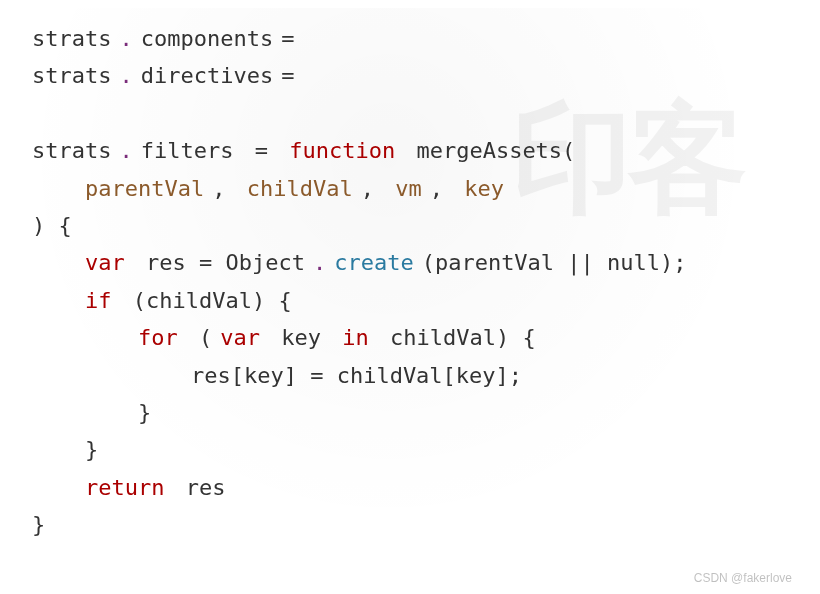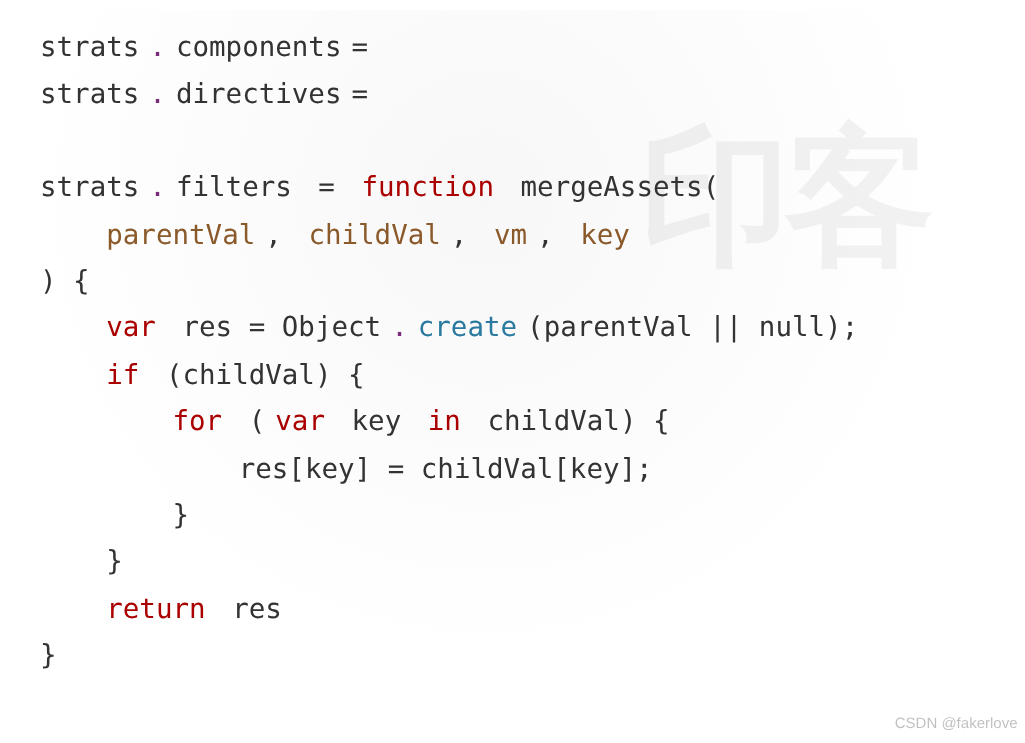--- a/index.html
+++ b/index.html
@@ -52,21 +52,21 @@
     .prop { color: #333333; }
     .eq { color: #333333; }
     .kw { color: #aa0000; }
     .fn { color: #333333; }
     .param { color: #8b5a2b; }
     .ident { color: #333333; }
     .method { color: #2a7aa0; }
     .credits {
       position: absolute;
       bottom: 10px;
-      right: 10px;
+      right: 32px;
       font-family: Arial, sans-serif;
       font-size: 12px;
       color: rgba(0,0,0,0.25);
       z-index: 2;
     }
   </style>
 </head>
 <body>
 
 <div class="watermark-bg"></div>

